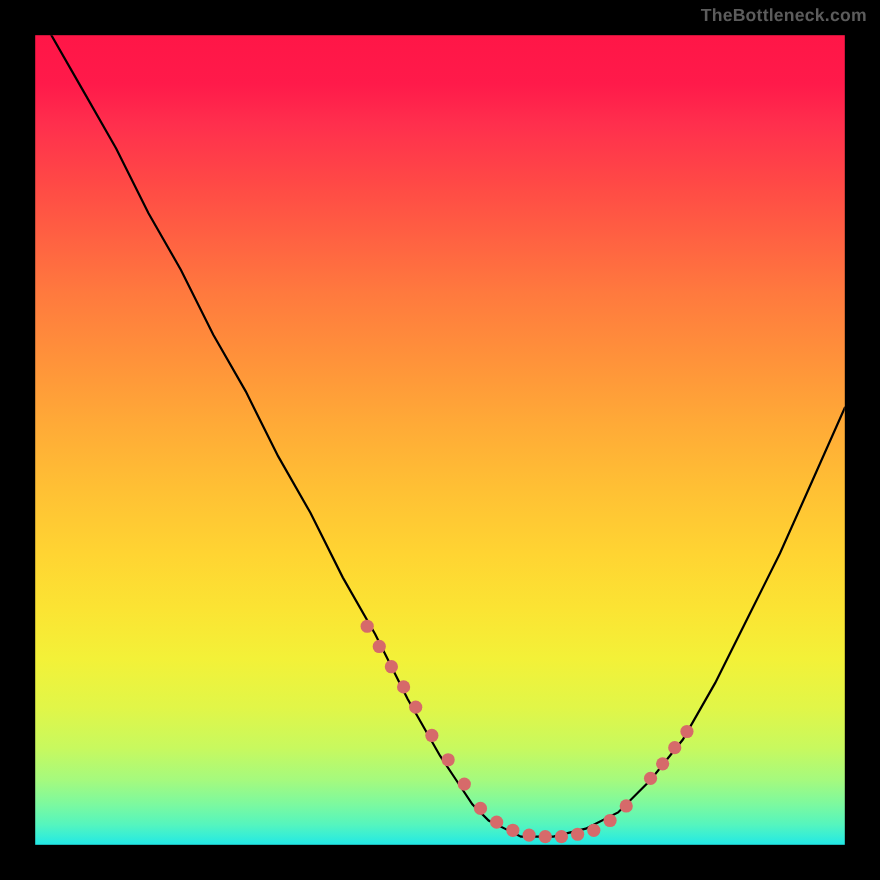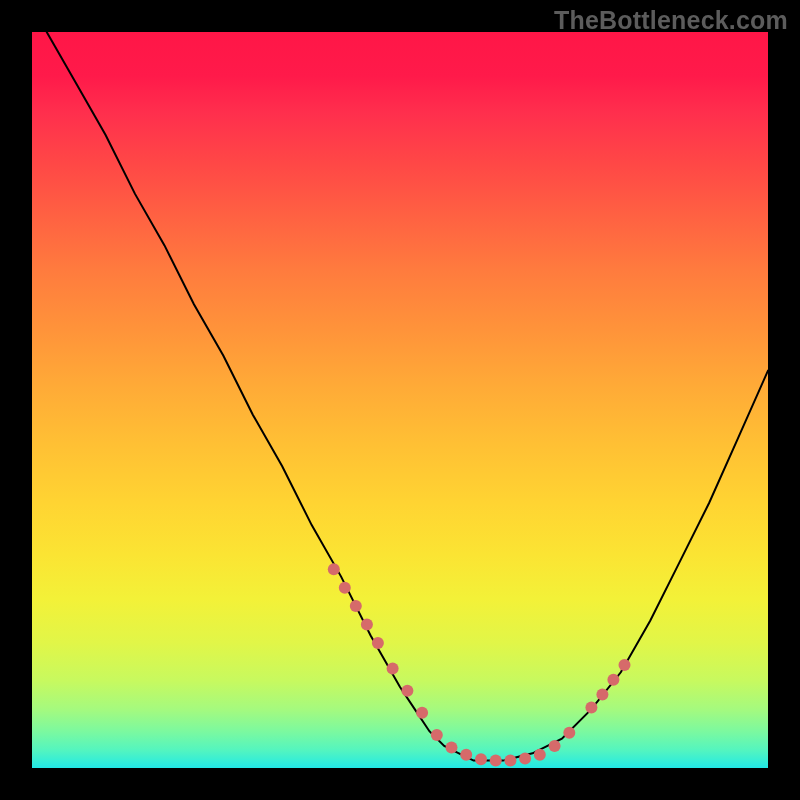--- a/index.html
+++ b/index.html
@@ -44,21 +44,21 @@
       #55f5be 97.5%,
       #36eed6 99%,
       #22e7e6 100%
     );
   }
   .watermark {
     position: absolute;
     top: 6px;
     right: 12px;
     font-family: Arial, Helvetica, sans-serif;
-    font-size: 25px;
+    font-size: 16px;
     font-weight: 600;
     color: #5c5c5c;
     letter-spacing: 0.2px;
     user-select: none;
   }
   svg.curve {
     position: absolute;
     left: 0;
     top: 0;
     width: 736px;

